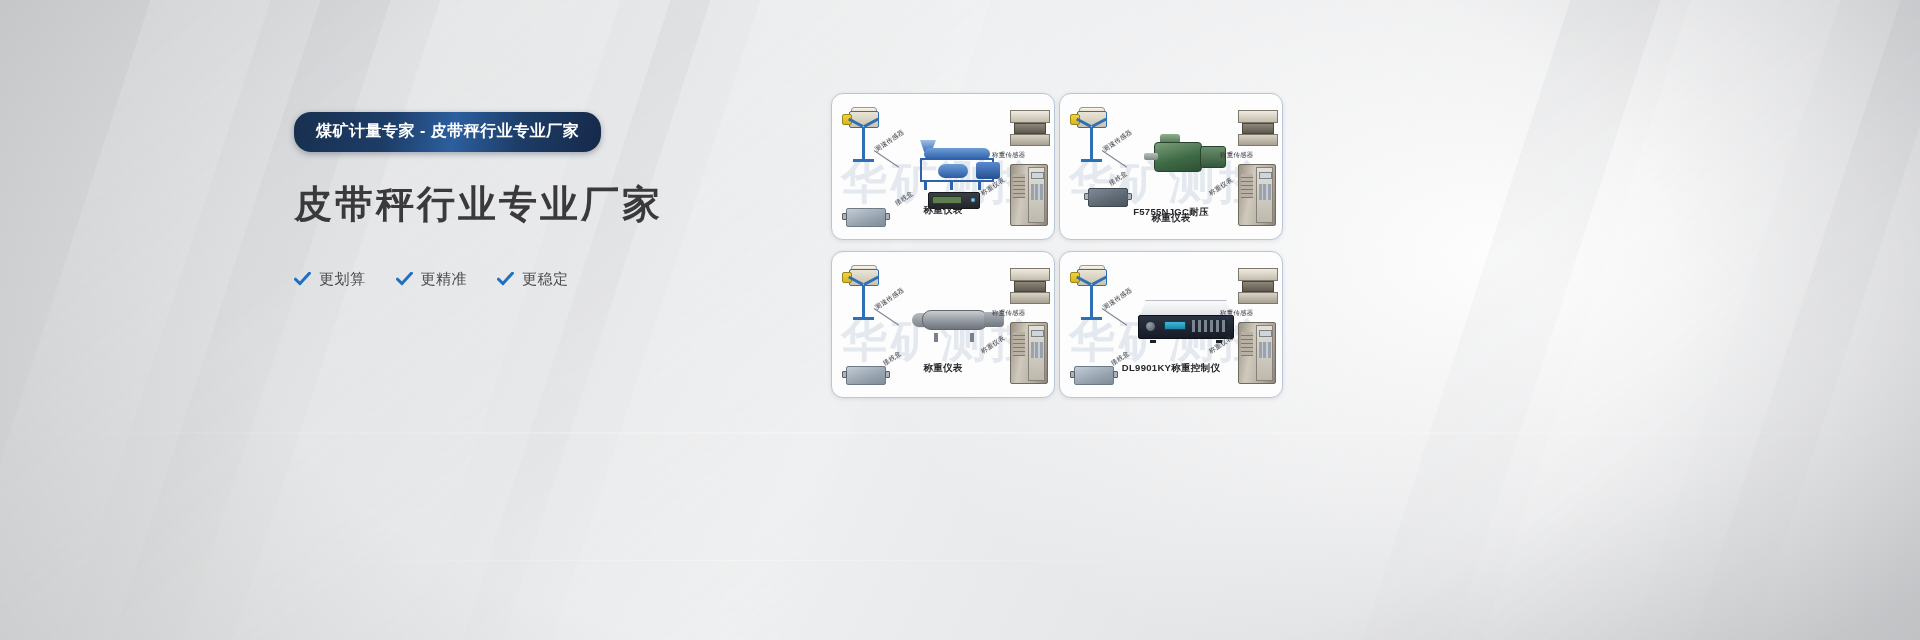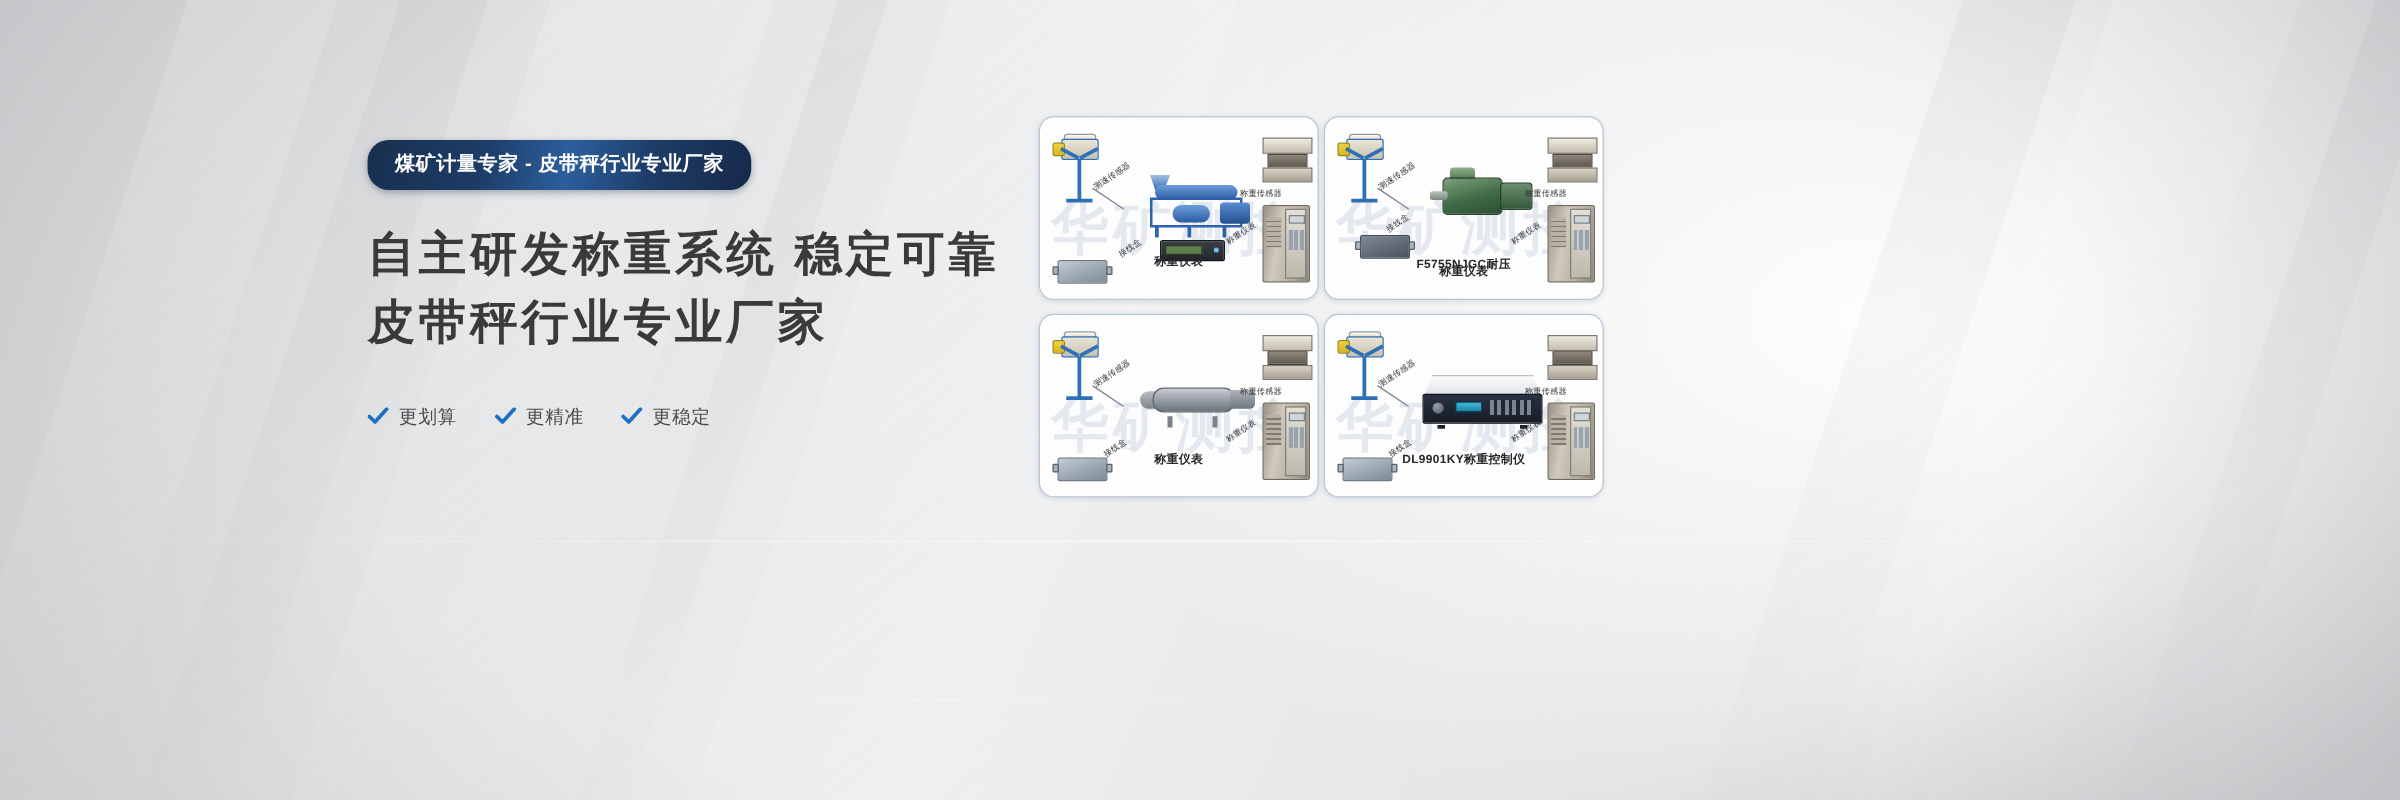--- a/index.html
+++ b/index.html
@@ -217,21 +217,20 @@
     <div class="streak" style="left:0;   top:432px; width:1920px; height:2px;"></div>
     <div class="streak" style="left:300px; top:560px; width:900px; height:1px;"></div>
   </div>
   <div class="vignette"></div>
 
   <div class="copy">
 
     <div class="badge">煤矿计量专家 - 皮带秤行业专业厂家</div>
 
     <div class="headline">
-      <span class="ln">自主研发称重系统 稳定可靠</span>
       <span class="ln">皮带秤行业专业厂家</span>
     </div>
 
 
     <div class="features">
       <div class="feature">
         <svg class="check" viewBox="0 0 17 14">
           <path d="M1.5 7.2 L6.0 11.6 L15.4 1.2" fill="none" stroke="#1f6fc4" stroke-width="3" stroke-linecap="round" stroke-linejoin="round"></path>
         </svg>
         <span class="feature-label">更划算</span>

